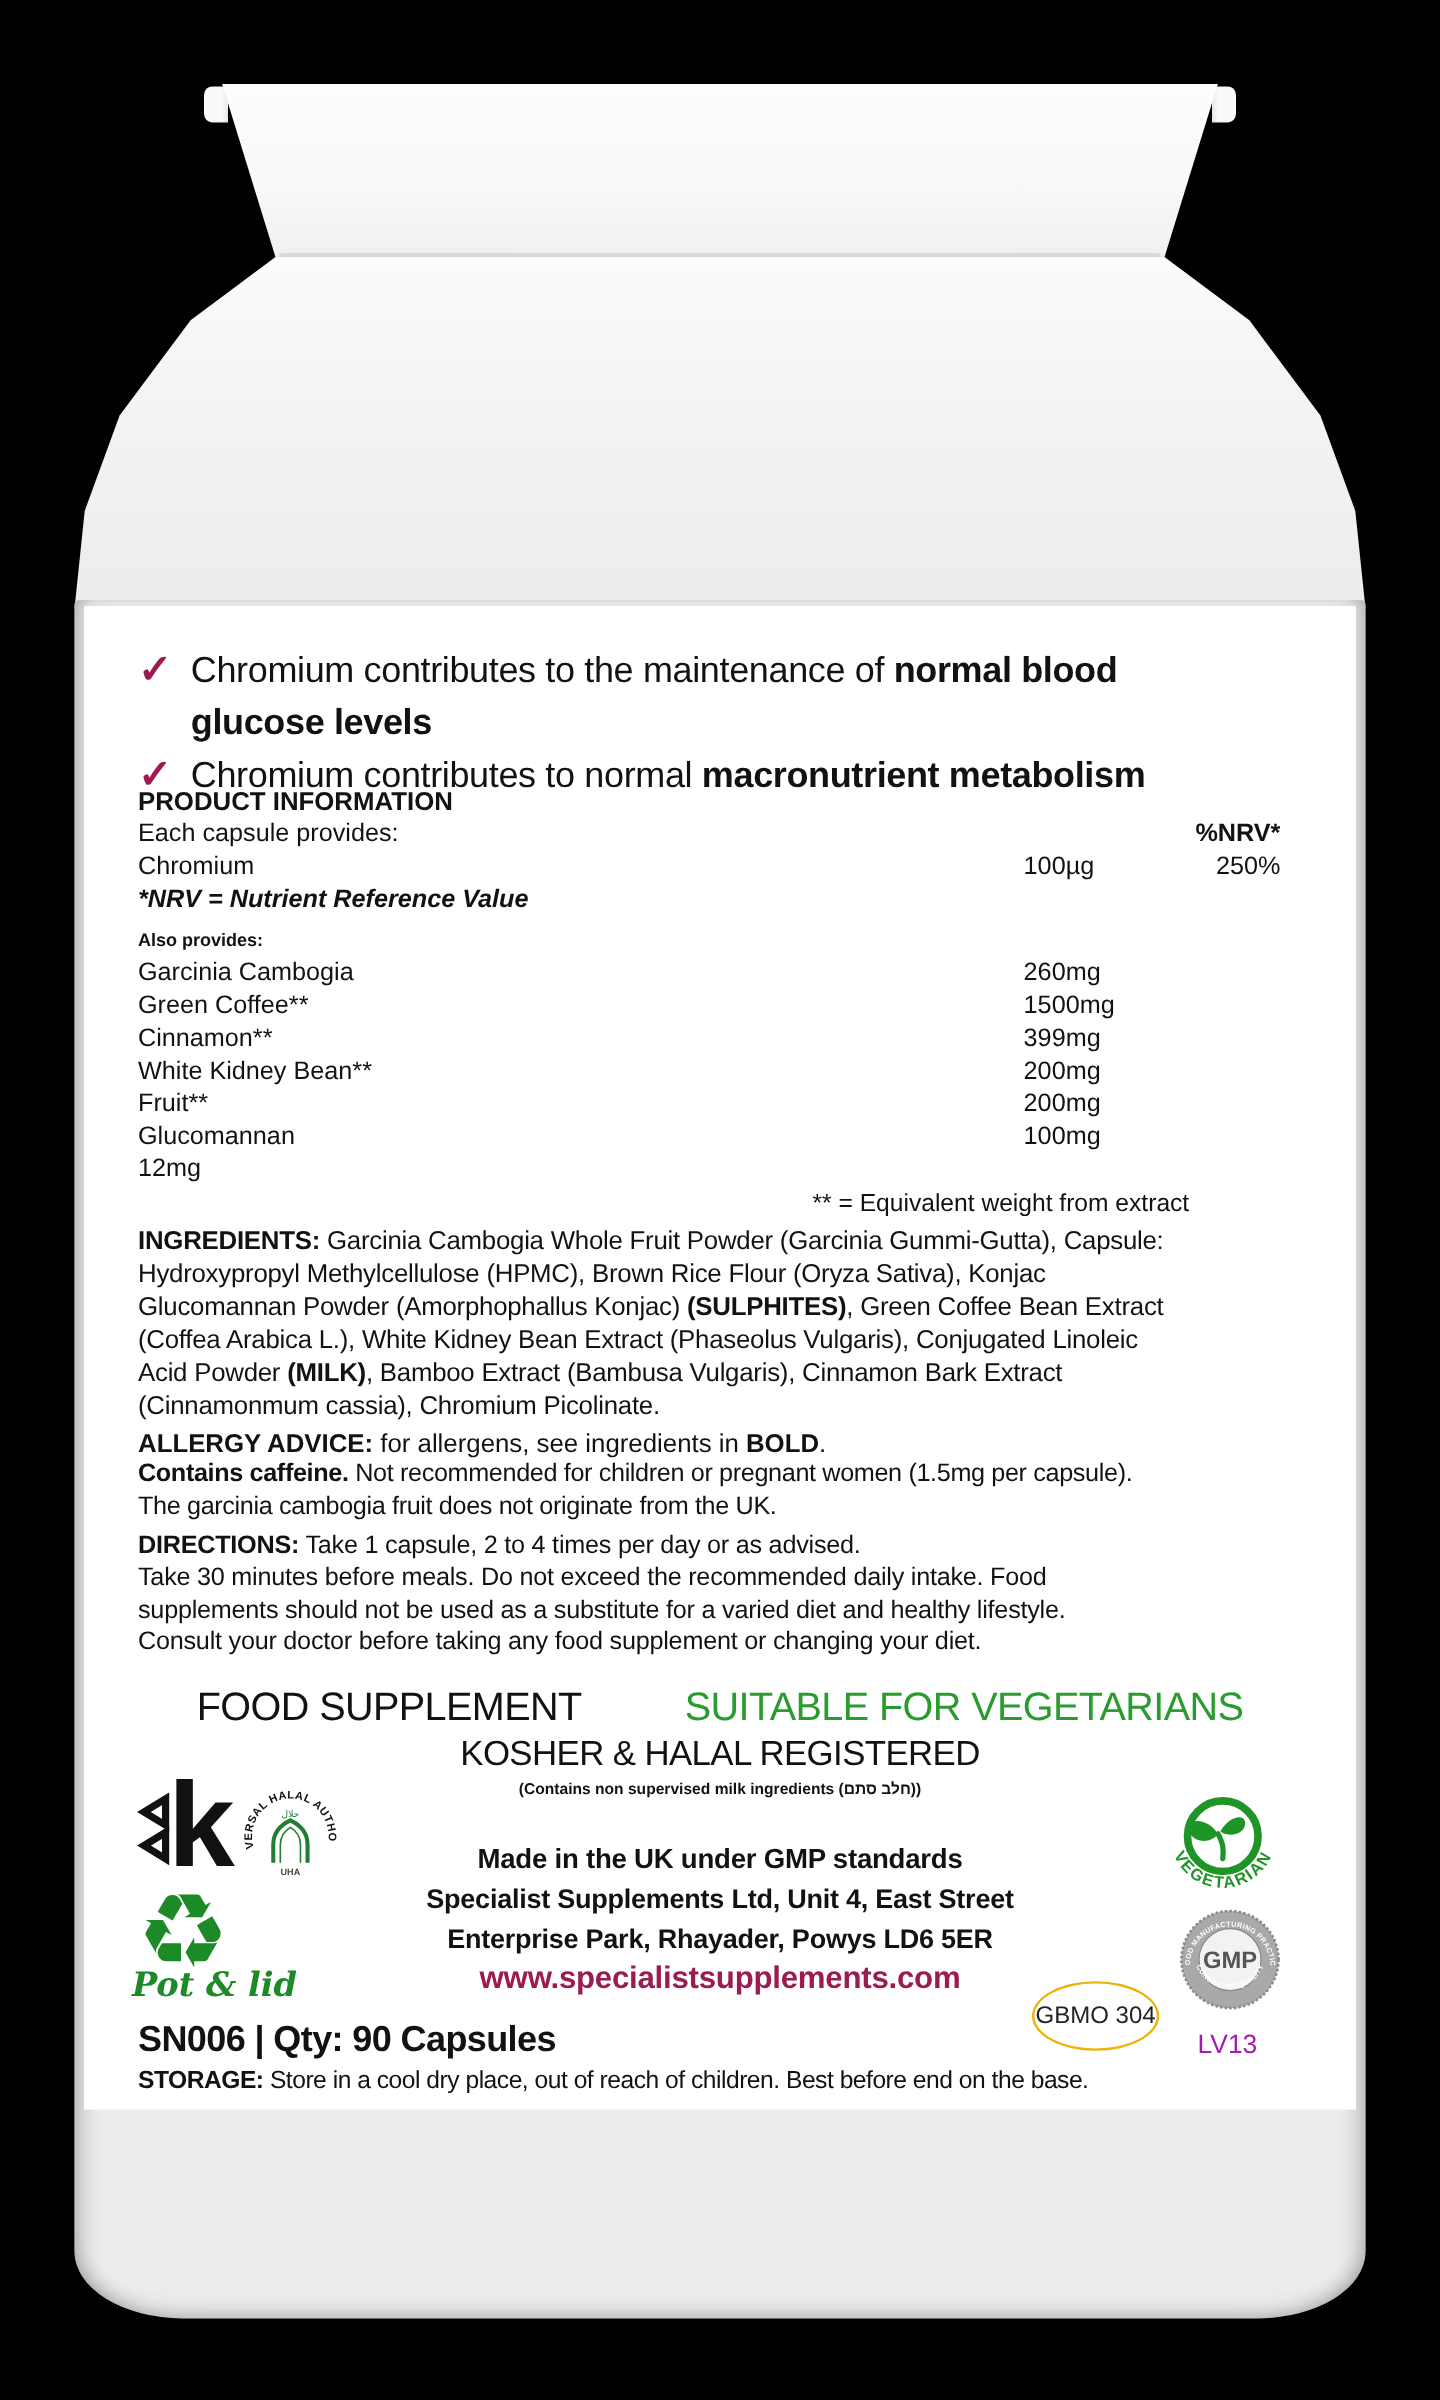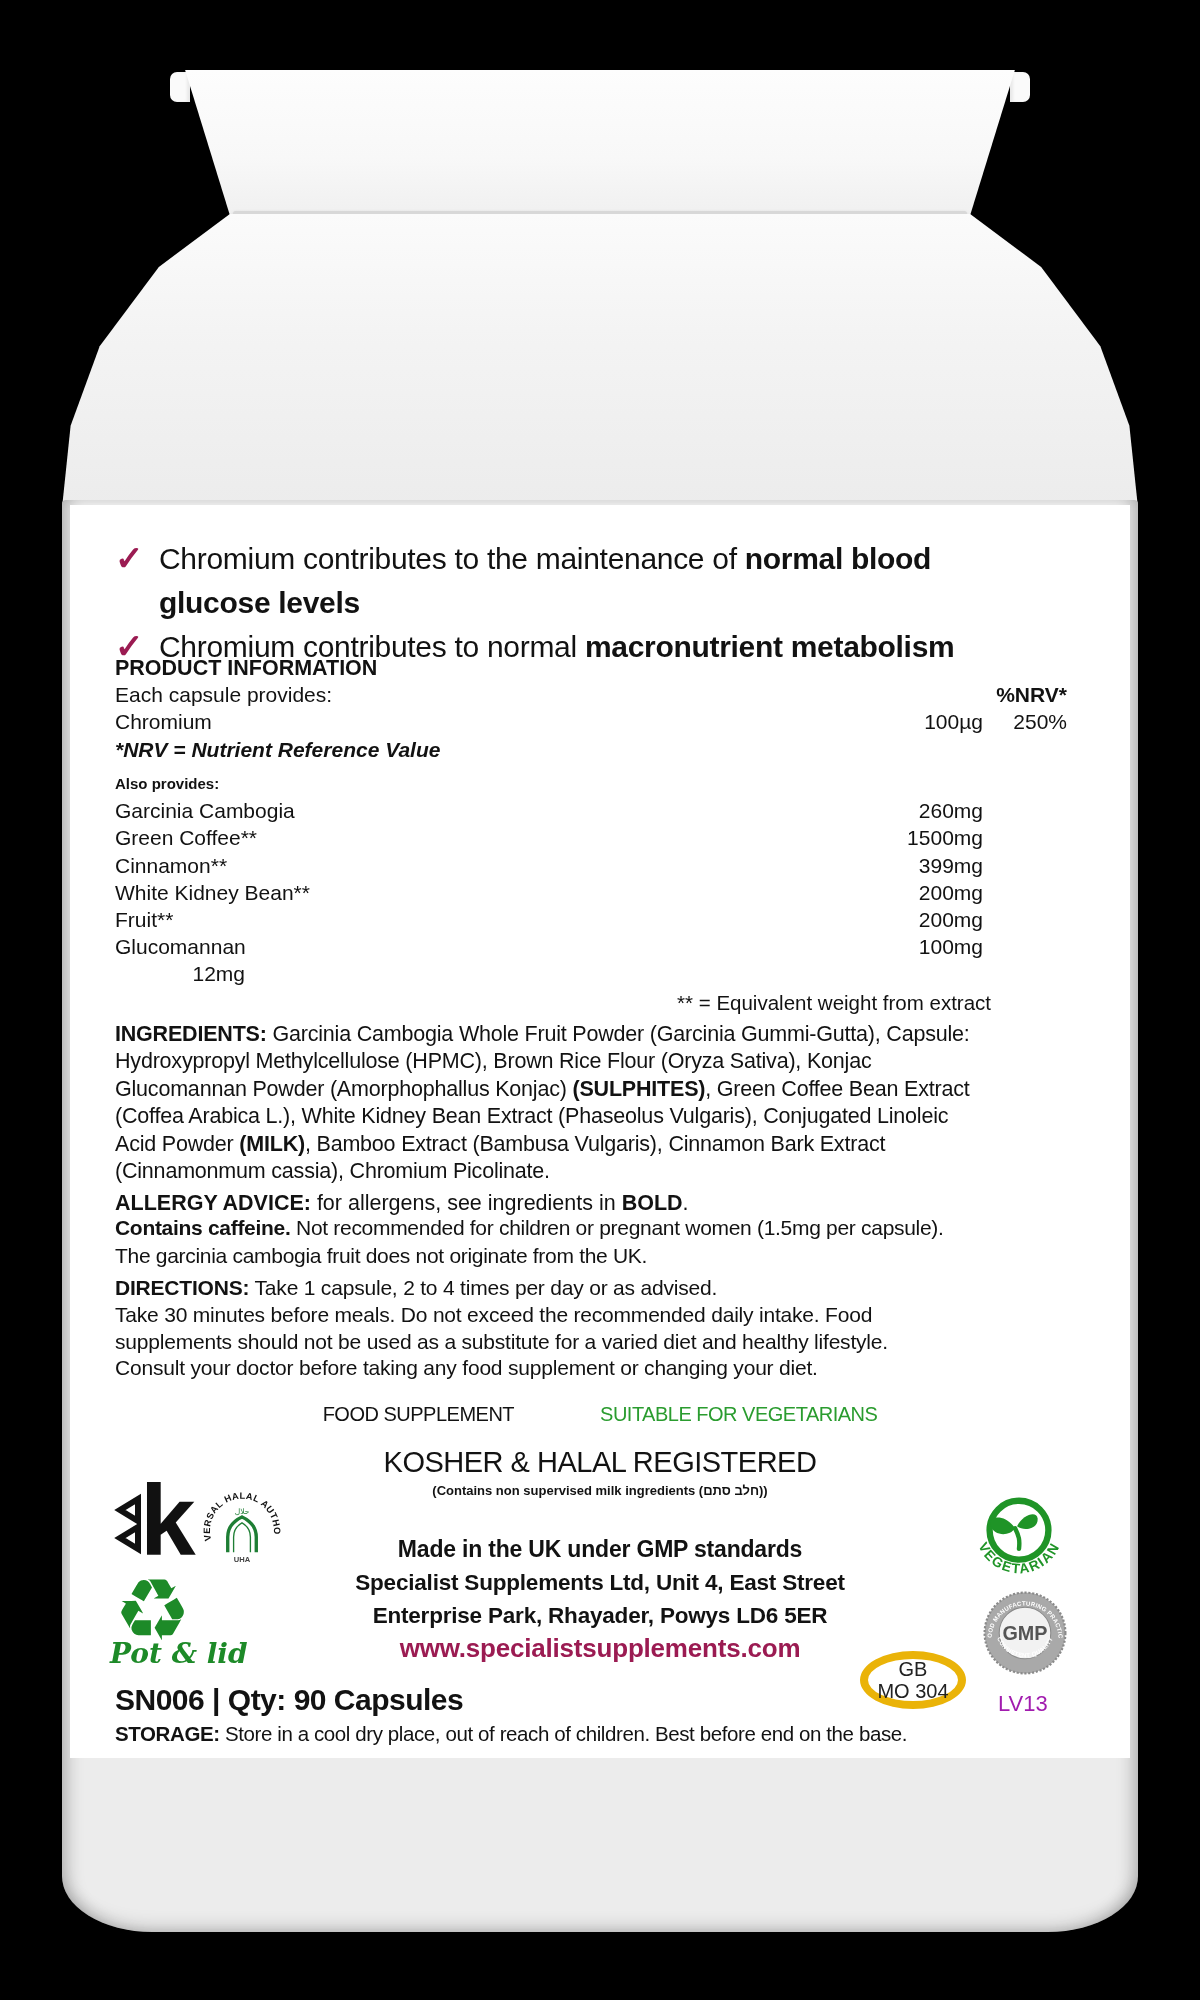--- a/index.html
+++ b/index.html
@@ -38,59 +38,59 @@
 
   .claims{top:32px;font-size:30px;line-height:44px;letter-spacing:-.3px}
   .claim{position:relative;padding-left:44px}
   .claim .chk{position:absolute;left:0;top:-1px;color:var(--mag);font-weight:bold;font-size:34px}
   .claim b{white-space:pre-line}
 
   .pi{top:150px;font-size:21px;line-height:27.3px}
   .pi-head{font-weight:bold;font-size:21.5px;line-height:26px}
   .row{display:flex}
   .nm{flex:1}
-  .amt{width:130px;text-align:right}
+  .amt{width:130px;text-align:left}
   .nrvc{width:84px;text-align:right}
   .nrv-note{font-weight:bold;font-style:italic}
 
   .also{top:265px;font-size:21px;line-height:27.2px}
   .also .hd{font-weight:bold;font-size:15px}
   .foot-note{text-align:right;margin-right:76px;font-size:20.5px;margin-top:1px}
 
   .ing{top:516px;font-size:21.5px;line-height:27.4px;letter-spacing:-.2px}
   .ing div{white-space:nowrap}
 
   .allergy{top:686px;font-size:21.5px}
   .caff{top:709px;font-size:21px;line-height:27.5px;letter-spacing:-.3px}
   .dirs{top:770px;font-size:21px;line-height:26.8px;letter-spacing:-.2px}
   .pre{white-space:pre-line}
 
   .banner{top:898px;left:0;right:0;display:flex;justify-content:center;gap:86px;
-          font-size:20px;letter-spacing:-.5px}
+          font-size:33px;letter-spacing:-.5px}
   .green{color:var(--grn)}
   .kosher-row{top:941px;left:0;right:0;text-align:center;font-size:29px;letter-spacing:-.5px}
   .milk{top:978px;left:0;right:0;text-align:center;font-weight:bold;font-size:13px}
   .company{top:1028px;left:0;right:0;text-align:center;font-weight:bold;
            font-size:22.5px;line-height:33px;letter-spacing:-.2px}
   .company .made{font-size:23px}
   .company .web{font-size:26px;color:var(--mag)}
   .sku{top:1178px;font-size:30px;font-weight:bold;letter-spacing:-.5px}
   .storage{top:1217px;font-size:20.5px;letter-spacing:-.4px}
 
   
   .logo{position:absolute}
   .kosher-logo{left:48px;top:968px;width:82px;height:92px}
   .halal-logo{left:130px;top:980px;width:84px;height:84px}
   .veg-logo{left:900px;top:985px;width:98px;height:98px}
   .gmp-logo{left:912px;top:1085px;width:86px;height:86px}
   .recycle{left:44px;top:1062px;font-size:86px;line-height:86px;color:var(--dgrn)}
   .potlid{left:40px;top:1132px;font-family:"DejaVu Serif",serif;font-style:italic;
           font-weight:bold;font-size:28px;color:var(--dgrn)}
-  .gb{left:790px;top:1146px;width:106px;height:58px;border:8px solid #eab308;border-radius:50%;
-      display:flex;flex-direction:column;align-items:center;justify-content:center;
+  .gb{left:790px;top:1146px;width:106px;height:58px;border:2px solid #eab308;border-radius:50%;
+      display:flex;flex-direction:row;align-items:center;justify-content:center;
       font-size:20px;line-height:22px;color:#222}
   .lv{left:928px;top:1186px;font-size:22px;color:#a21caf}
 </style>
 </head>
 <body>
 
 <div class="stage">
 
   <div class="cap-tab l"></div>
   <div class="cap-tab r"></div>

